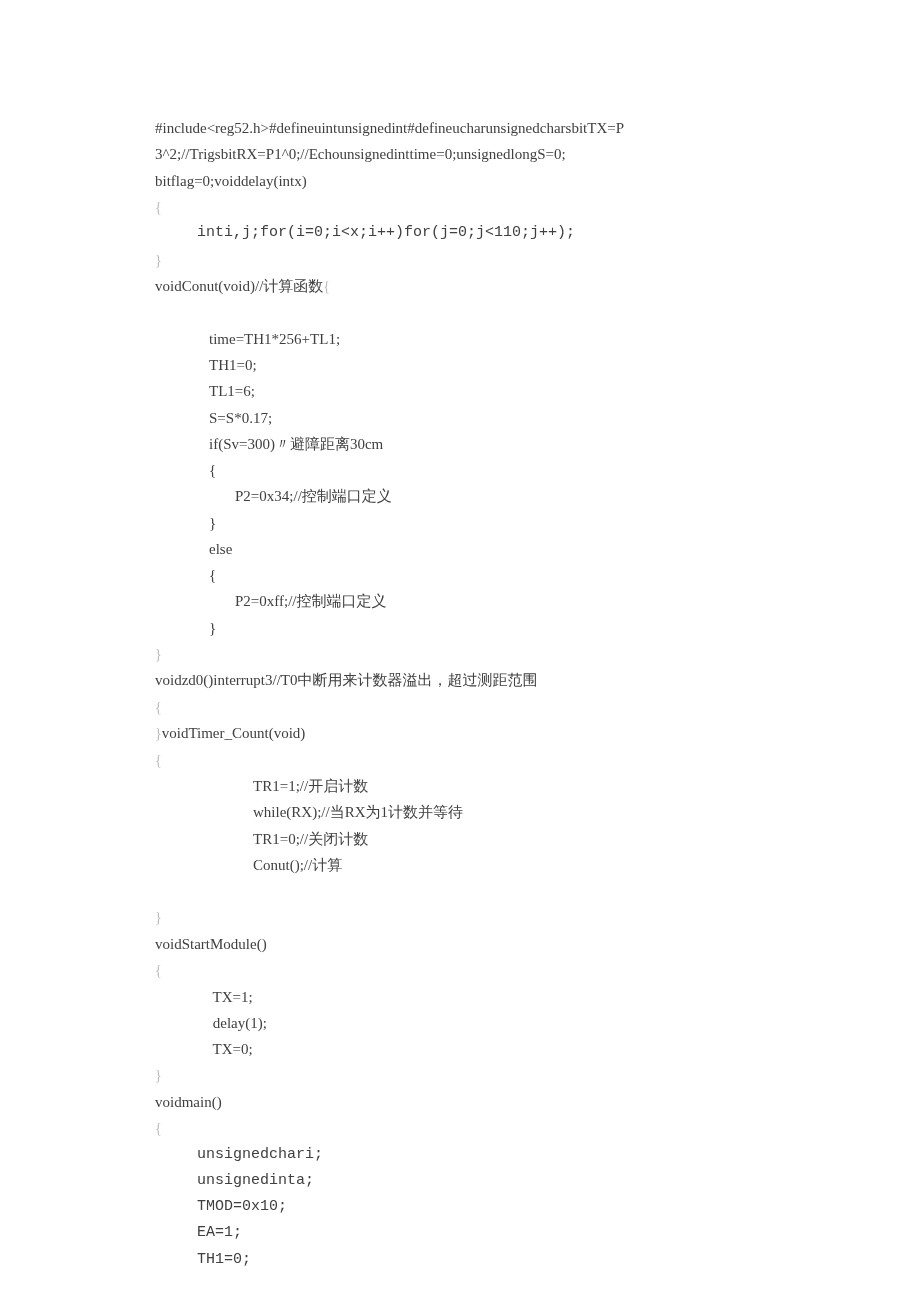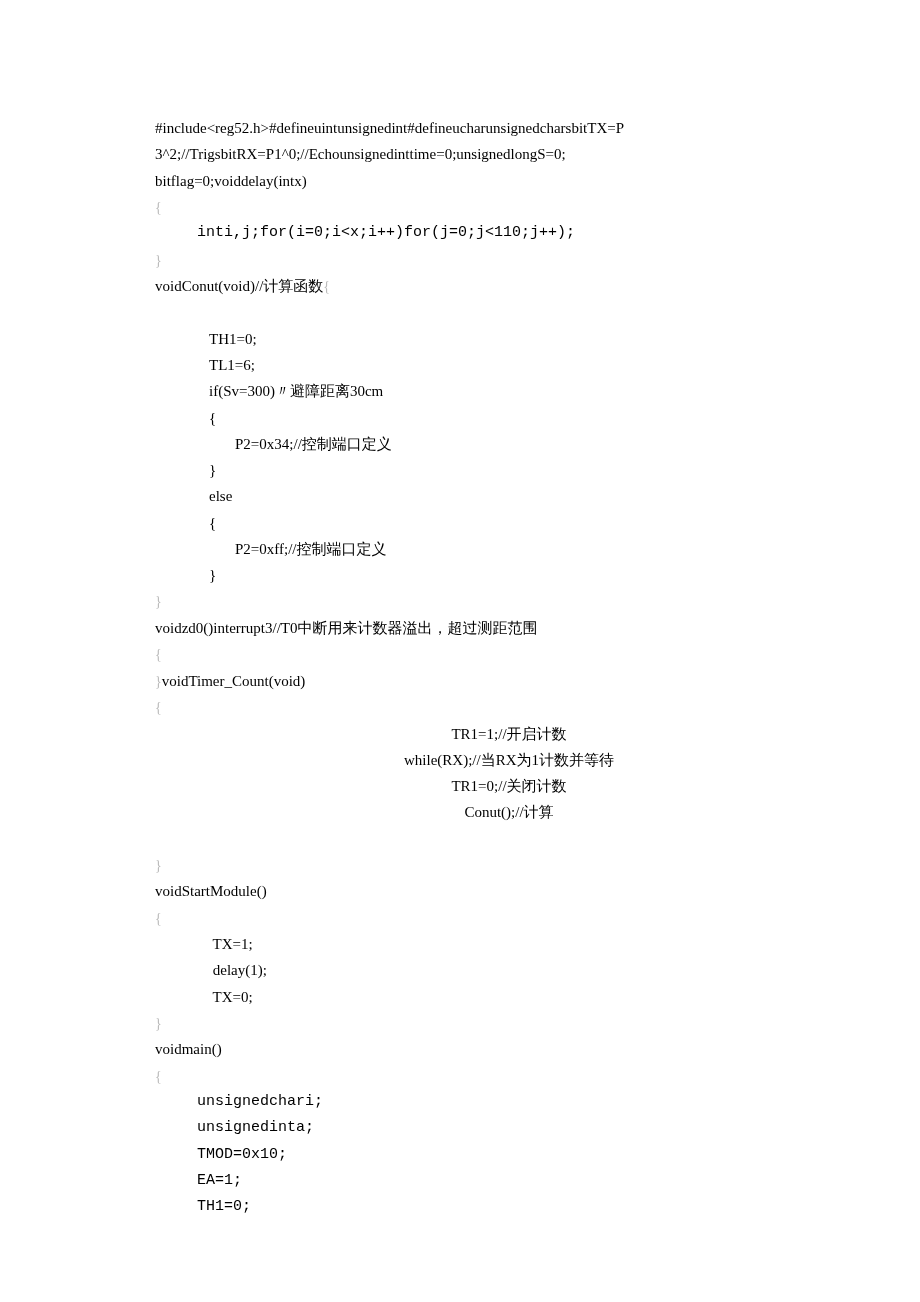--- a/index.html
+++ b/index.html
@@ -21,42 +21,44 @@
   .code-line {
     white-space: pre;
     font-family: "Times New Roman", "SimSun", serif;
   }
   .brace {
     color: #bbbbbb;
     font-size: 14px;
     line-height: 1.75;
   }
   .normal {
-    color: #000000;
+    color: #404040;
   }
   .i1 { padding-left: 42px; font-family: Liberation Mono, monospace; }
   .i1b { padding-left: 54px; }
   .i2 { padding-left: 80px; font-family: Liberation Serif, serif; }
-  .i3 { padding-left: 98px; text-align: center; }
+  .i3 { padding-left: 98px; }
 </style>
 </head>
 <body>
 
 <div class="page">
   <div id="code-container">
       <div class="code-line "><span class="normal">#include&lt;reg52.h&gt;#defineuintunsignedint#defineucharunsignedcharsbitTX=P</span></div>
       <div class="code-line "><span class="normal">3^2;//TrigsbitRX=P1^0;//Echounsignedinttime=0;unsignedlongS=0;</span></div>
       <div class="code-line "><span class="normal">bitflag=0;voiddelay(intx)</span></div>
       <div class="code-line "><span class="brace">{</span></div>
       <div class="code-line i1"><span class="normal">inti,j;for(i=0;i&lt;x;i++)for(j=0;j&lt;110;j++);</span></div>
       <div class="code-line "><span class="brace">}</span></div>
       <div class="code-line "><span class="normal">voidConut(void)//计算函数</span><span class="brace">{</span></div>
       <div class="code-line ">&nbsp;</div>
+      <div class="code-line i1b"><span class="normal">time=TH1*256+TL1;</span></div>
       <div class="code-line i1b"><span class="normal">TH1=0;</span></div>
       <div class="code-line i1b"><span class="normal">TL1=6;</span></div>
+      <div class="code-line i1b"><span class="normal">S=S*0.17;</span></div>
       <div class="code-line i1b"><span class="normal">if(Sv=300)〃避障距离30cm</span></div>
       <div class="code-line i1b"><span class="normal">{</span></div>
       <div class="code-line i2"><span class="normal">P2=0x34;//控制端口定义</span></div>
       <div class="code-line i1b"><span class="normal">}</span></div>
       <div class="code-line i1b"><span class="normal">else</span></div>
       <div class="code-line i1b"><span class="normal">{</span></div>
       <div class="code-line i2"><span class="normal">P2=0xff;//控制端口定义</span></div>
       <div class="code-line i1b"><span class="normal">}</span></div>
       <div class="code-line "><span class="brace">}</span></div>
       <div class="code-line "><span class="normal">voidzd0()interrupt3//T0中断用来计数器溢出，超过测距范围</span></div>

